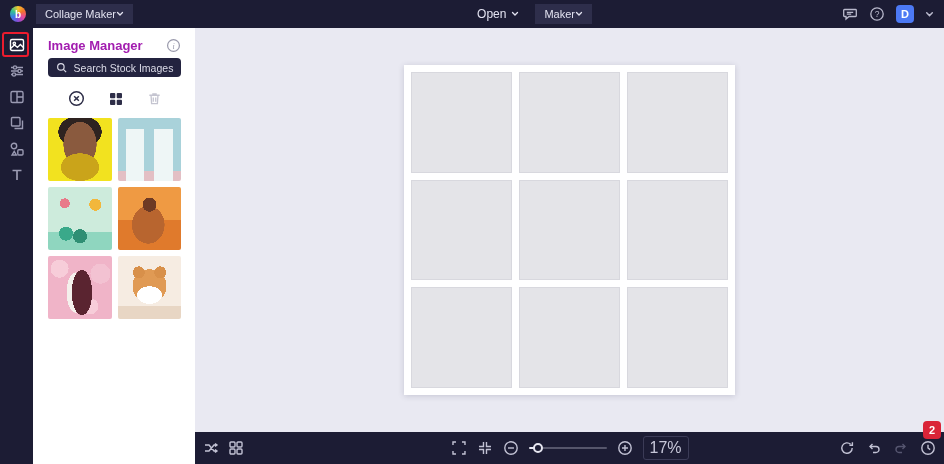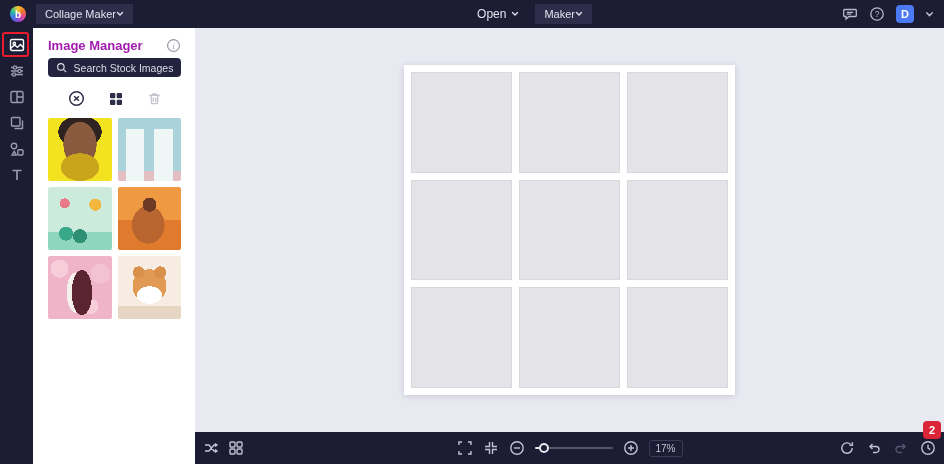--- a/index.html
+++ b/index.html
@@ -106,21 +106,21 @@
     padding: 0 8px; position: relative; }
   .bb-left { display: flex; align-items: center; gap: 9px; }
   .bb-center { position: absolute; left: 50%; transform: translateX(-50%); display: flex; align-items: center; gap: 10px; }
   .bb-right { margin-left: auto; display: flex; align-items: center; gap: 11px; }
   .bb-ic { color: #c2c2d4; }
   .bb-ic.dim { color: #565670; }
   .slider { width: 78px; height: 2px; border-radius: 1px; position: relative;
     background: linear-gradient(90deg, #e6e6f0 0 8%, #56566b 8%); cursor: pointer; }
   .slider-handle { position: absolute; left: 4px; top: -4px; width: 10px; height: 10px; border-radius: 50%;
     border: 2px solid #e6e6f0; background: #1c1c34; cursor: grab; }
-  .zoom-label { font-size: 10px; color: #c6c6d8; border: 1px solid #3c3c58; border-radius: 3px; padding: 2px 6px; }
+  .zoom-label { font-size: 16px; color: #c6c6d8; border: 1px solid #3c3c58; border-radius: 3px; padding: 2px 6px; }
   .badge { position: absolute; top: -11px; right: 3px; min-width: 18px; height: 18px; background: #da2438;
     border-radius: 4px; color: #fff; font-size: 11px; font-weight: bold;
     display: flex; align-items: center; justify-content: center; padding: 0 3px; }
   svg { display: block; }
 </style>
 </head>
 <body>
 
 <div class="app">
 

